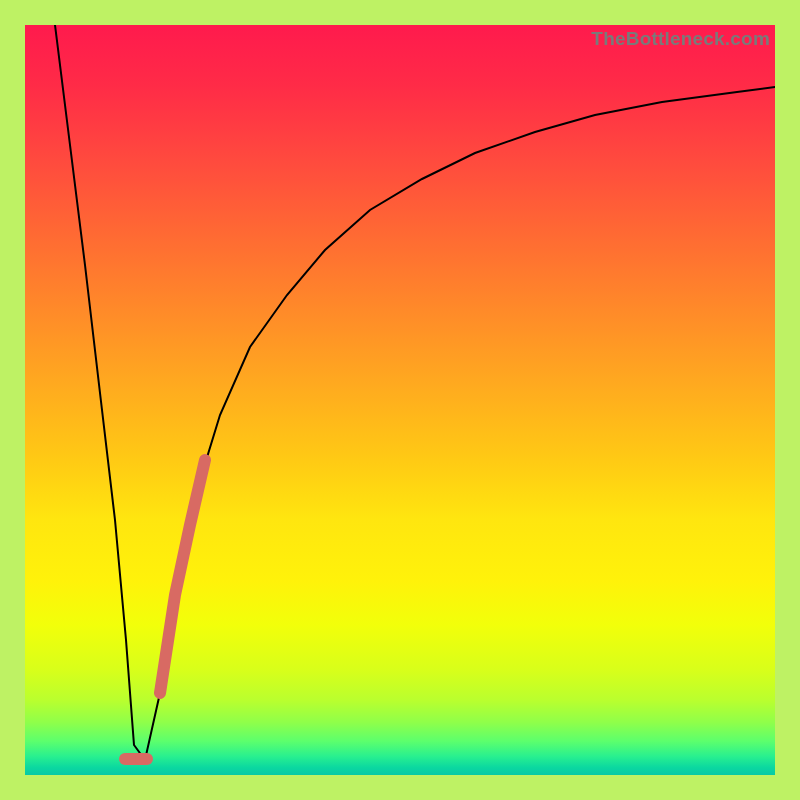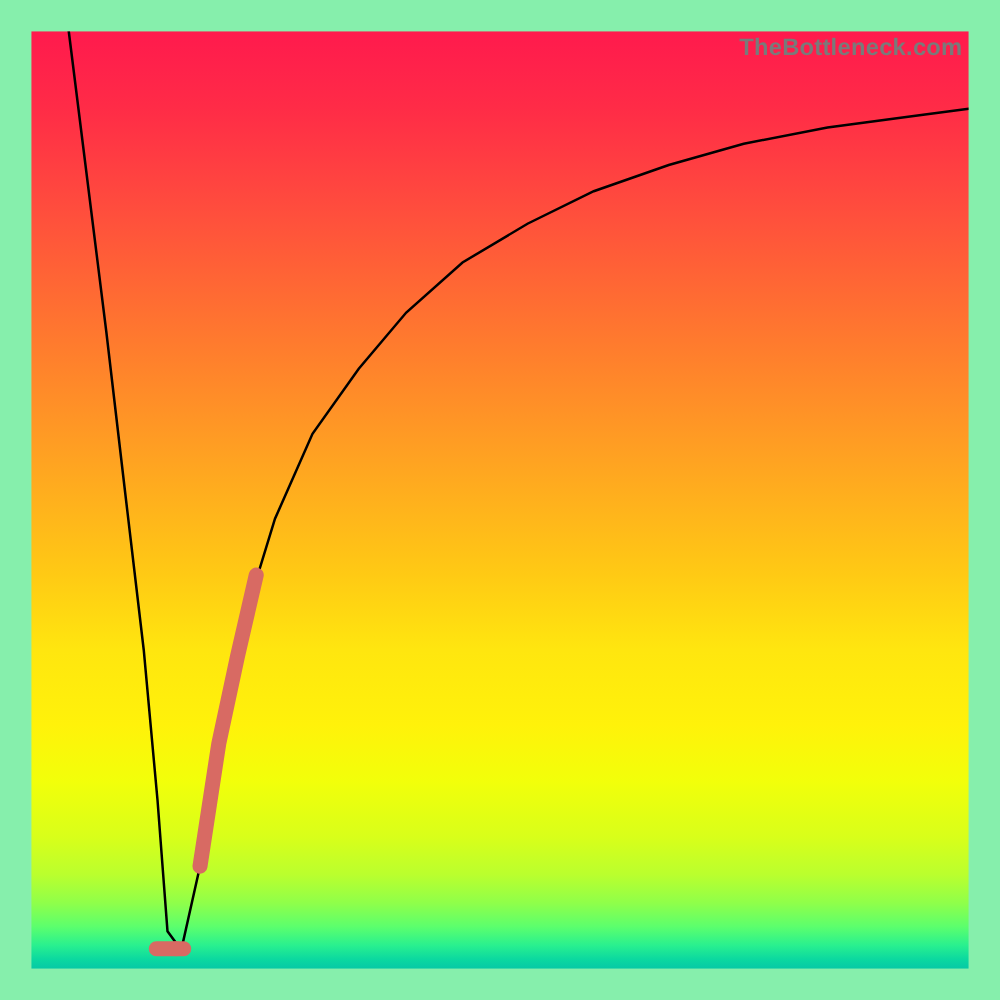--- a/index.html
+++ b/index.html
@@ -8,21 +8,21 @@
     height: 800px;
     overflow: hidden;
     position: relative;
     font-family: Arial, sans-serif;
   }
   .frame {
     position: absolute;
     top: 0; left: 0;
     width: 800px;
     height: 800px;
-    background: #86efac;
+    background: #bef264;
   }
   .plot-area {
     position: absolute;
     top: 25px;
     left: 25px;
     width: 750px;
     height: 750px;
     overflow: hidden;
   }
   .gradient-bg {

